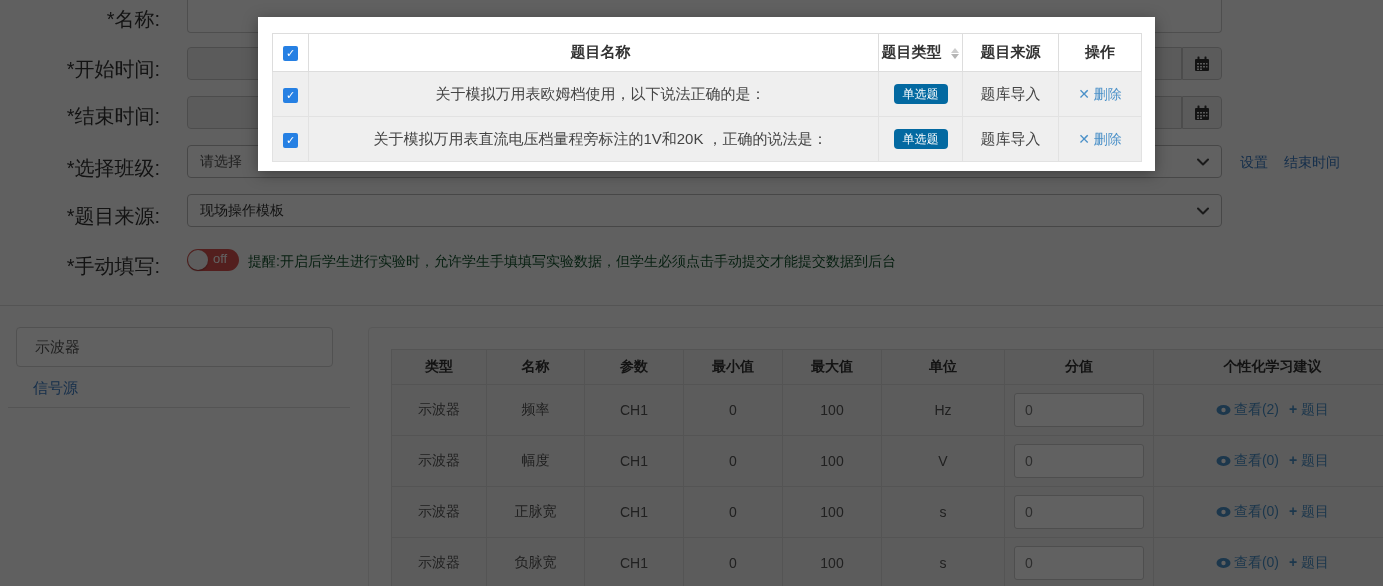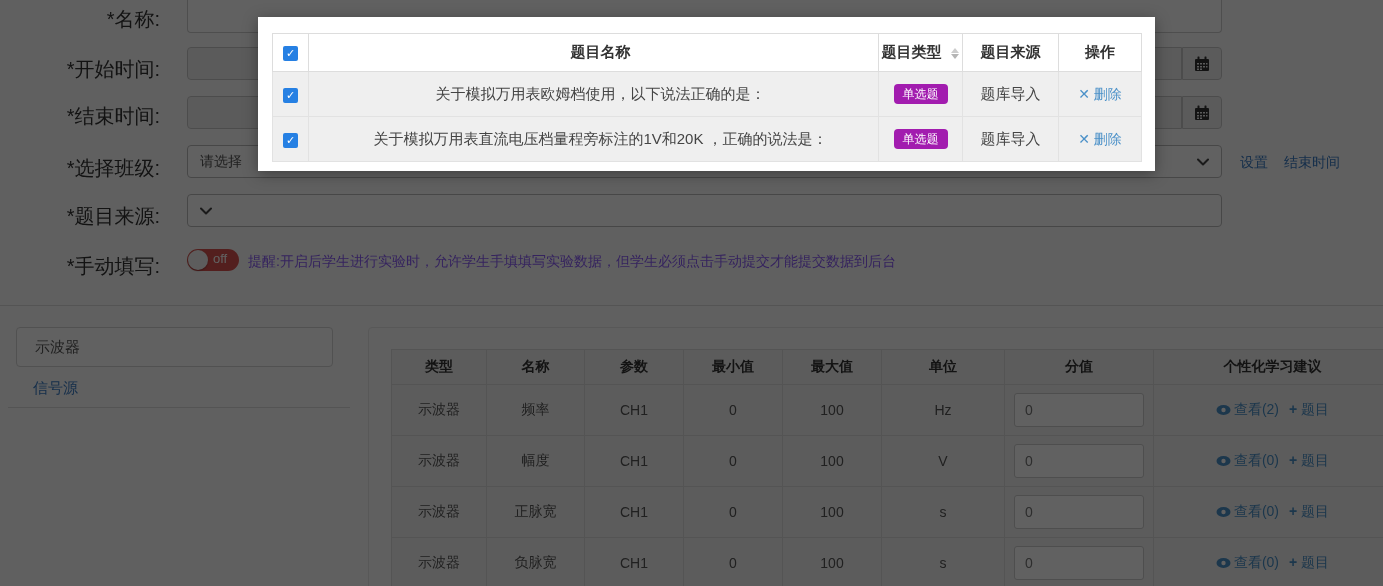--- a/index.html
+++ b/index.html
@@ -32,21 +32,21 @@
   .sel-value { color:#333; }
   .class-links { position:absolute; left:1240px; font-size:14px; }
   .blue-link { color:#3b7cc4; text-decoration:none; cursor:pointer; }
   .blue-link + .blue-link { margin-left:12px; }
 
   .toggle { position:absolute; left:187px; width:52px; height:22px; border-radius:11px;
     background:#d9534f; cursor:pointer; }
   .toggle .knob { position:absolute; left:1px; top:1px; width:20px; height:20px;
     border-radius:50%; background:#f5f5f5; box-shadow:0 1px 2px rgba(0,0,0,.3); }
   .toggle .tg-label { position:absolute; left:26px; top:2px; font-size:13px; color:#fff; }
-  .hint { position:absolute; left:248px; font-size:14px; color:#8b5cf6; }
+  .hint { position:absolute; left:248px; font-size:14px; color:#14532d; }
 
   .hdivider { position:absolute; left:0; top:305px; width:1383px; height:1px; background:#ddd; }
 
   
   .device-tab { position:absolute; left:16px; top:327px; width:317px; height:40px;
     border:1px solid #d5d5d5; border-radius:4px; background:#fff;
     display:flex; align-items:center; padding-left:18px; font-size:15px; color:#555; cursor:pointer; }
   .device-link { position:absolute; left:33px; top:379px; font-size:15px; }
   .left-divider { position:absolute; left:8px; top:407px; width:342px; height:1px; background:#ddd; }
 
@@ -70,21 +70,21 @@
   .overlay { position:absolute; inset:0; background:rgba(0,0,0,0.62); z-index:10; }
   .modal { position:absolute; left:258px; top:17px; width:897px; height:154px;
     background:#fff; box-shadow:0 3px 14px rgba(0,0,0,0.35); z-index:20; }
   .mtable { position:absolute; left:14px; top:16px; width:869px; border-collapse:collapse; table-layout:fixed; }
   .mtable col.c-check { width:36px; } .mtable col.c-name { width:570px; }
   .mtable col.c-type { width:84px; } .mtable col.c-source { width:96px; }
   .mtable col.c-action { width:83px; }
   .mtable th { height:38px; background:#fff; border:1px solid #ddd; font-size:15px; color:#333; }
   .mtable td { height:45px; background:#efefef; border:1px solid #e2e2e2; font-size:15px; color:#444; text-align:center; }
   .mtable .th-name, .mtable .td-name { text-align:center; padding-left:14px; }
-  .badge { display:inline-block; background:#a21caf; color:#fff; font-size:12px;
+  .badge { display:inline-block; background:#0369a1; color:#fff; font-size:12px;
     padding:4px 9px; border-radius:4px; line-height:1; }
   .del-link { color:#4a90c8; text-decoration:none; cursor:pointer; font-size:14px;margin-top:32px; }
   .x-glyph { font-weight:700; margin-right:4px; }
   .checkbox { display:inline-block; width:15px; height:15px; border-radius:2px;
     background:#2680e3; color:#fff; font-size:11px; font-weight:700; line-height:15px;
     text-align:center; cursor:pointer; vertical-align:middle; }
   .sort-icon { display:inline-block; vertical-align:middle; margin-left:8px; width:10px; }
   .sort-icon i { display:block; width:0; height:0; border-left:4px solid transparent;
     border-right:4px solid transparent; margin:1px auto; }
   .sort-icon .up { border-bottom:5px solid #ccc; }
@@ -162,20 +162,21 @@
     </div>
     <div class="class-links" style="top:154px">
       <a class="blue-link">设置</a>
       <a class="blue-link">结束时间</a>
     </div>
   </div>
 
   <div class="form-row">
     <span class="flabel" style="top:203px">*题目来源:</span>
     <div class="select-box" style="top:194px">
+      <span class="sel-text sel-value">现场操作模板</span>
       <svg width="12" height="8" viewBox="0 0 12 8">
           <path d="M1 1.5 L6 6.5 L11 1.5" fill="none" stroke="#444" stroke-width="2" stroke-linecap="round" stroke-linejoin="round"></path>
         </svg>
     </div>
   </div>
 
   <div class="form-row">
     <span class="flabel" style="top:253px">*手动填写:</span>
     <div class="toggle" style="top:249px">
       <span class="knob"></span>

